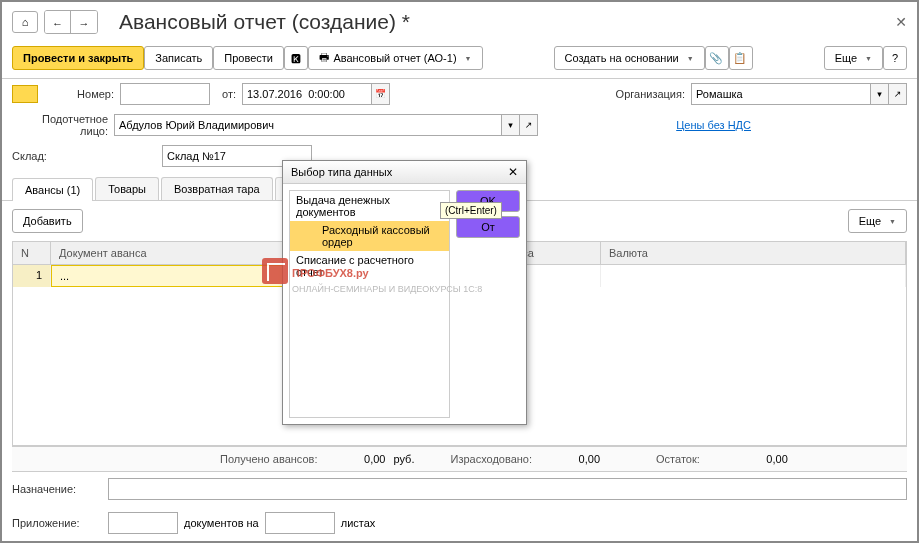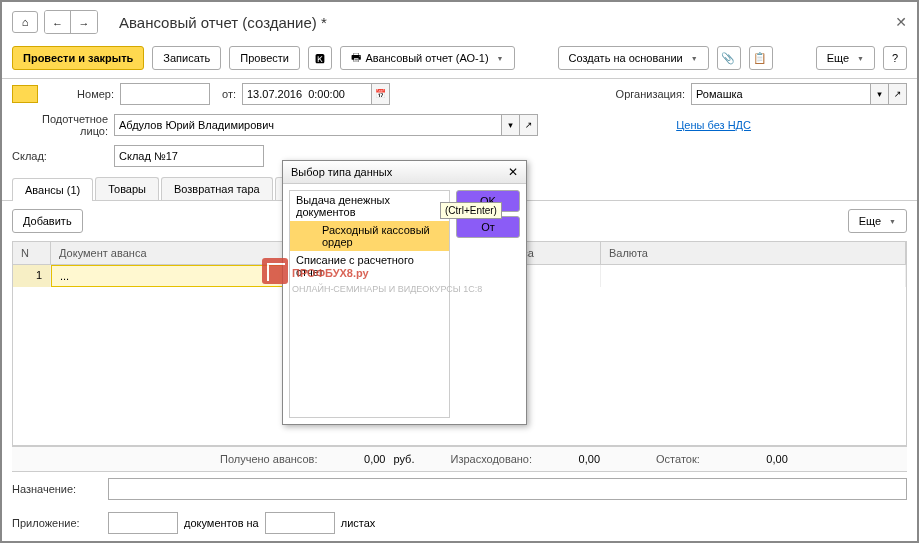--- a/index.html
+++ b/index.html
@@ -2,23 +2,23 @@
 <html><head>
 <meta charset="utf-8">
 <style>
 * { box-sizing: border-box; margin: 0; padding: 0; font-family: Arial, sans-serif; font-size: 11px; }
 body { background: #fff; width: 919px; height: 543px; position: relative; overflow: hidden; border: 2px solid #888; }
 .titlebar { display: flex; align-items: center; padding: 8px 10px; gap: 6px; }
 .nav-btn { width: 26px; height: 22px; border: 1px solid #aaa; border-radius: 3px; background: #fff; display: inline-flex; align-items: center; justify-content: center; cursor: pointer; }
 .nav-group { display: flex; border: 1px solid #aaa; border-radius: 3px; overflow: hidden; }
 .nav-group .nav-btn { border: none; border-right: 1px solid #aaa; border-radius: 0; }
 .nav-group .nav-btn:last-child { border-right: none; }
-.title { font-size: 15px; color: #333; margin-left: 15px; }
+.title { font-size: 21px; color: #333; margin-left: 15px; }
 .close-x { margin-left: auto; font-size: 14px; cursor: pointer; color: #666; }
-.toolbar { display: flex; align-items: center; padding: 4px 10px 8px; gap: 8px; border-bottom: 1px solid #ccc; }
+.toolbar { display: flex; align-items: center; padding: 4px 10px 8px; gap: 0; border-bottom: 1px solid #ccc; }
 .btn { height: 24px; padding: 0 10px; border: 1px solid #aaa; border-radius: 3px; background: #fff; display: inline-flex; align-items: center; gap: 4px; cursor: pointer; white-space: nowrap; }
 .btn-yellow { background: #ffd94f; border-color: #d4a800; font-weight: bold; }
 .btn-icon { width: 24px; padding: 0; justify-content: center; }
 .spacer { flex: 1; }
 .dropdown-arrow::after { content: "▼"; font-size: 7px; margin-left: 4px; color: #666; }
 .form-row { display: flex; align-items: center; padding: 4px 10px; gap: 6px; }
 .yellow-sq { width: 26px; height: 18px; background: #ffd94f; border: 1px solid #d4a800; }
 .label { color: #333; text-align: right; }
 .input { height: 22px; border: 1px solid #aaa; padding: 0 4px; background: #fff; }
 .input-btn { width: 18px; height: 22px; border: 1px solid #aaa; border-left: none; background: #f5f5f5; display: inline-flex; align-items: center; justify-content: center; cursor: pointer; font-size: 9px; }
@@ -115,21 +115,21 @@
     <div class="input-btn">↗</div>
   </div>
   <div class="spacer"></div>
   <span class="link">Цены без НДС</span>
   <div style="width:150px"></div>
 </div>
 
 <div class="form-row">
   <span class="label" style="width:96px;text-align:left">Склад:</span>
   <div class="input-group">
-    <input class="input" style="width: 150px;" value="Склад №17">
+    <input class="input" style="width: 150px; margin-left: 48px;" value="Склад №17">
   </div>
 </div>
 
 <div class="tabs">
   <div class="tab active">Авансы (1)</div>
   <div class="tab">Товары</div>
   <div class="tab">Возвратная тара</div>
   <div class="tab">Оплата</div>
 </div>
 

